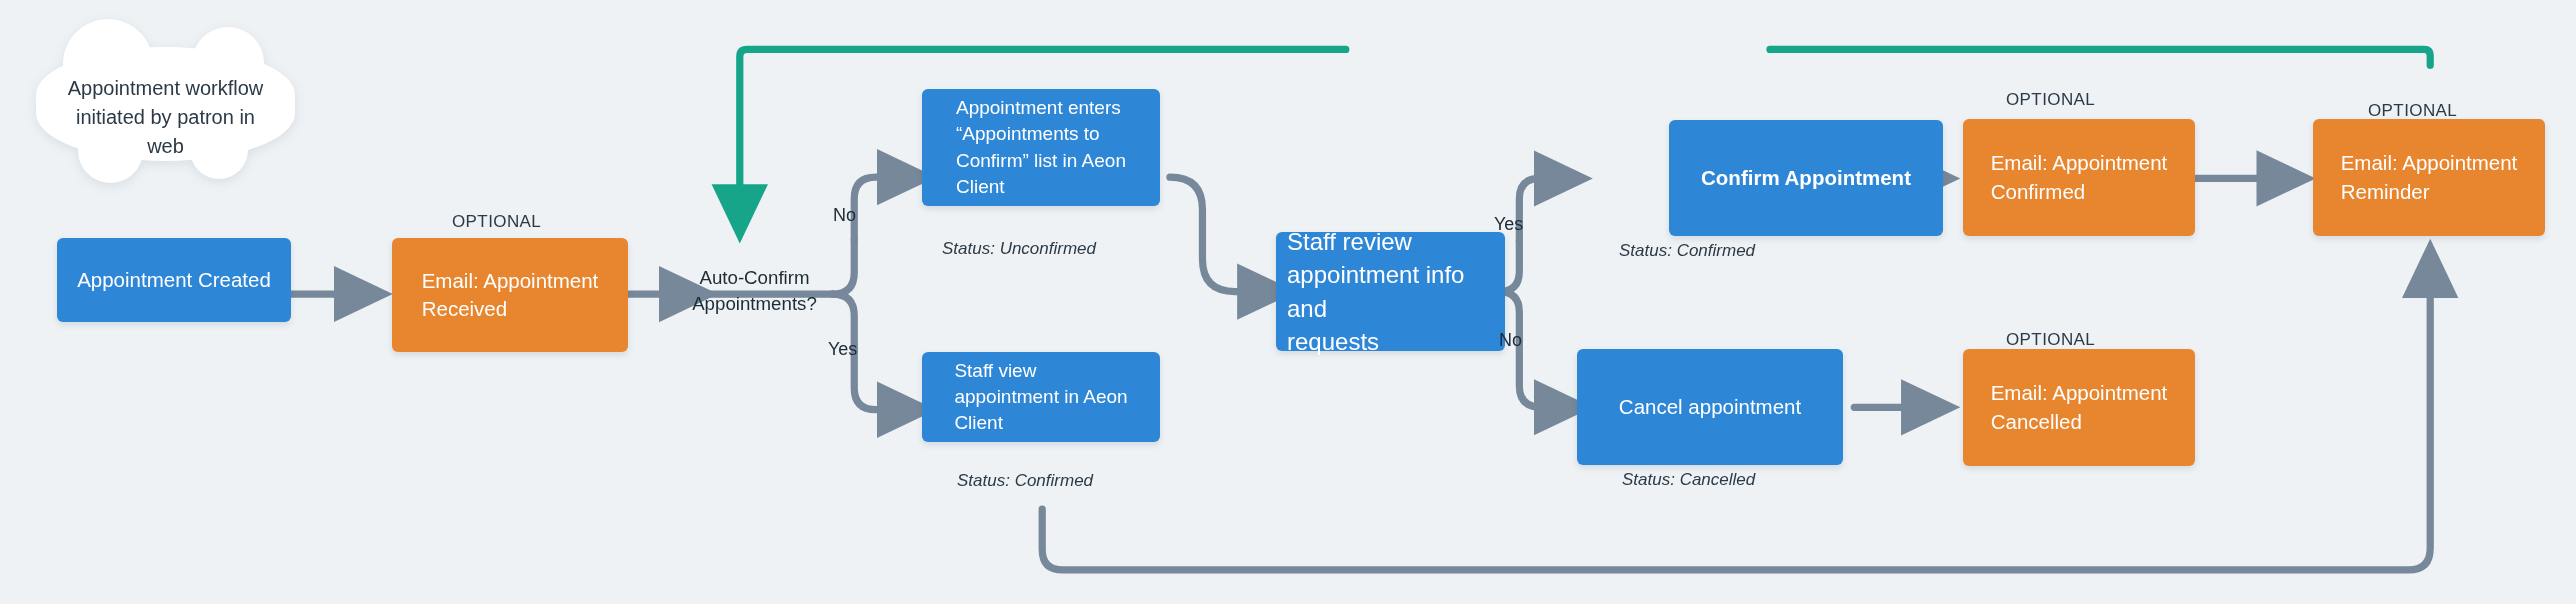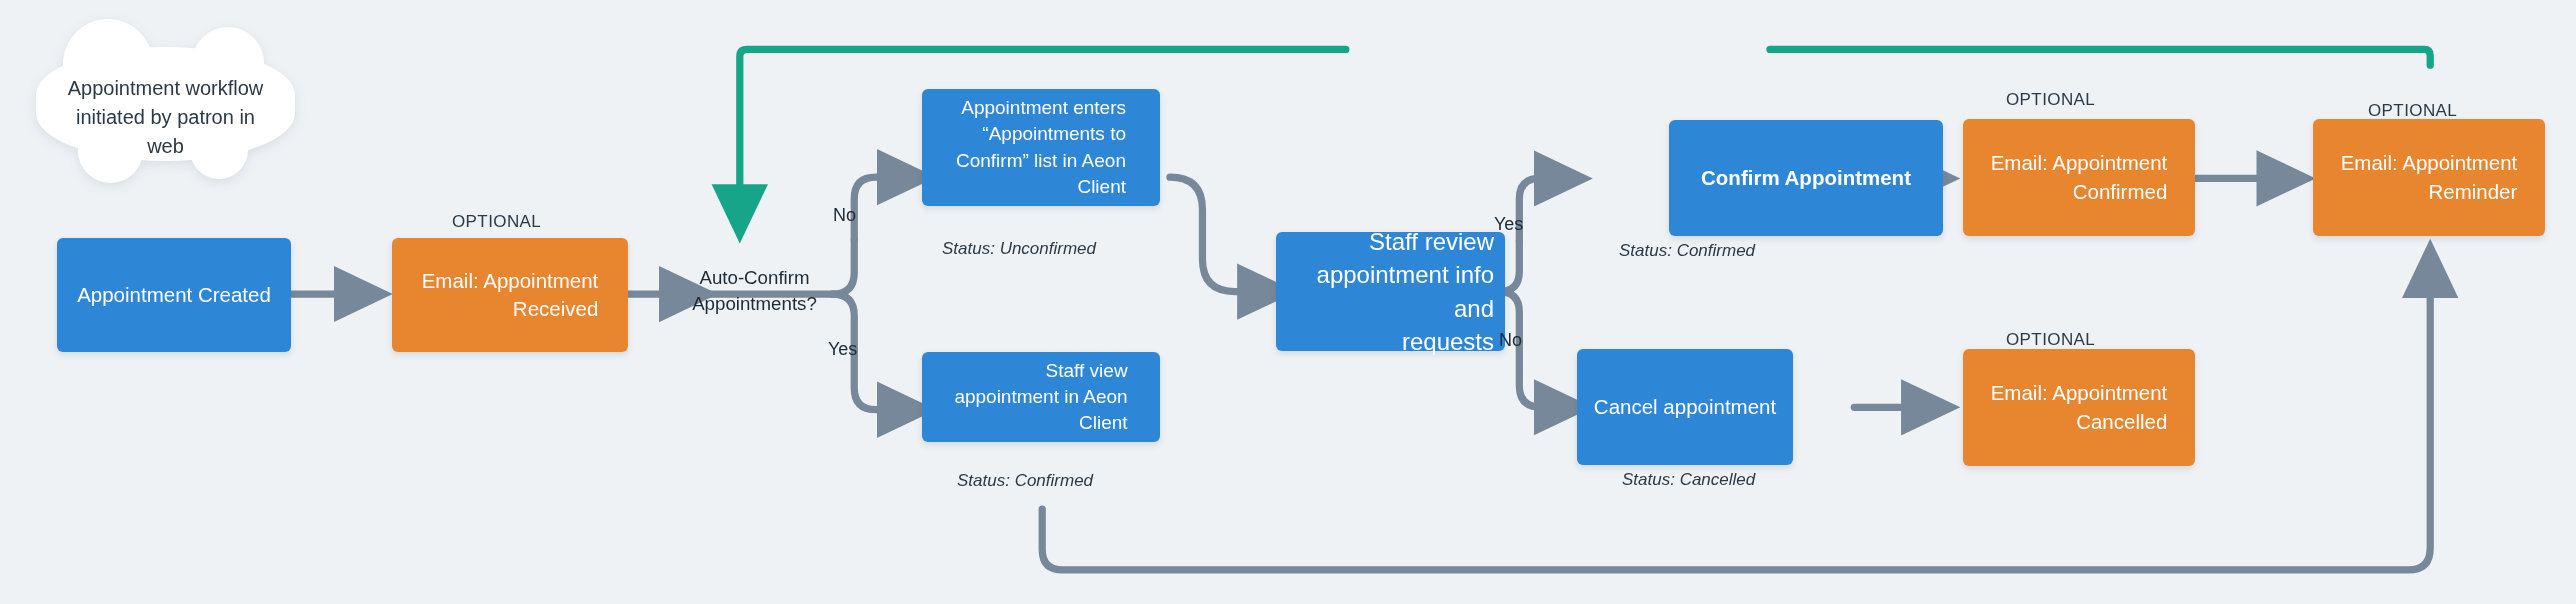--- a/index.html
+++ b/index.html
@@ -23,21 +23,21 @@
     width: 2576px;
     height: 605px;
     pointer-events: none;
   }
   .node {
     position: absolute;
     box-sizing: border-box;
     display: flex;
     align-items: center;
     justify-content: center;
-    text-align: right;
+    text-align: left;
     border-radius: 6px;
     color: #ffffff;
     font-size: 20.5px;
     line-height: 1.38;
     font-weight: 400;
     padding: 4.8px 11px;
     box-shadow: 0 3px 6px rgba(40,60,80,0.13);
   }
   .node.blue { background: #2e86d6; }
   .node.orange { background: #e8852f; }
@@ -172,21 +172,21 @@
 
   <div class="cloud" style="left:36px; top:47px; width:259px; height:114px;">
     <span class="lobe l1"></span>
     <span class="lobe l2"></span>
     <span class="lobe l3"></span>
     <span class="lobe l4"></span>
     <span class="txt" style="white-space: pre-line;">Appointment workflow
 initiated by patron in web</span>
   </div>
 
-  <div class="node blue" style="left:57px; top:238px; width:234px; height:114px;">
+  <div class="node blue" style="left:57px; top:238px; width:234px; height:84px;">
     <span style="white-space: pre-line;">Appointment Created</span>
   </div>
 
   <div class="optional" style="left:452px; top:212px;">
     <span>OPTIONAL</span>
   </div>
   <div class="node orange" style="left:392px; top:238px; width:236px; height:114px;">
     <span style="white-space: pre-line;">Email: Appointment
 Received</span>
   </div>
@@ -235,21 +235,21 @@
     <span>No</span>
   </div>
 
   <div class="node blue" style="left:1669px; top:120px; width:274px; height:116px;font-weight:bold;">
     <span style="white-space: pre-line;">Confirm Appointment</span>
   </div>
   <div class="caption" style="left:1619px; top:241px;">
     <span>Status: Confirmed</span>
   </div>
 
-  <div class="node blue" style="left:1577px; top:349px; width:216px; height:116px;">
+  <div class="node blue" style="left:1577px; top:349px; width:266px; height:116px;">
     <span style="white-space: pre-line;">Cancel appointment</span>
   </div>
   <div class="caption" style="left:1622px; top:470px;">
     <span>Status: Cancelled</span>
   </div>
 
   <div class="optional" style="left:2006px; top:90px;">
     <span>OPTIONAL</span>
   </div>
   <div class="node orange" style="left:1963px; top:119px; width:232px; height:117px;">

